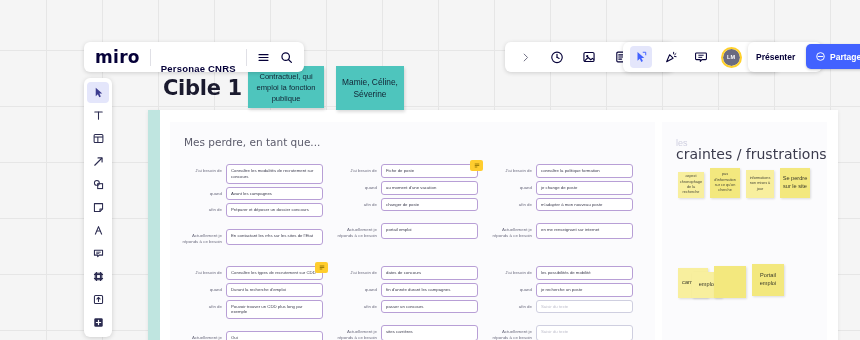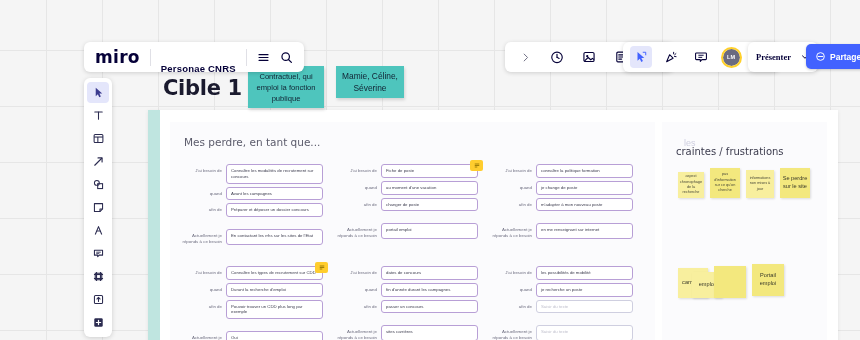--- a/index.html
+++ b/index.html
@@ -76,21 +76,21 @@
     position: absolute; top: 1px; right: 0px;
     background: #4262ff; color:#fff;
     min-width: 9px; height: 9px; border-radius: 50%;
     font-size: 6px; font-weight:700;
     display:flex; align-items:center; justify-content:center;
     border: 1px solid #fff;
   }
 
   #present-wrap {
     position: absolute; left: 748px; top: 42px; height: 30px;
-    display:flex; align-items:center; gap: 2px; z-index:30;font-family:Liberation Serif, serif;
+    display:flex; align-items:center; gap: 2px; z-index:30;
   }
   #present-btn {
     background: #fff; border-radius: 6px; height: 30px;
     display:flex; align-items:center; padding: 0 8px;
     box-shadow: 0 1px 4px rgba(0,0,0,.16);
     font-size: 8.5px; font-weight: 700; color: #050038; cursor:pointer;
     gap: 9px;
   }
   #share-btn {
     position: absolute; left: 806px; top: 44px;
@@ -131,21 +131,21 @@
     font-size: 7.6px;
     line-height: 1.45;
     text-align: center;
     display:flex; align-items:center; justify-content:center;
     padding: 4px 5px;
     box-shadow: 1px 2px 3px rgba(0,0,0,.14);
     z-index: 14;
     cursor: pointer;
   }
   #note-a { left: 248px; top: 66px; width: 76px; height: 42px; }
-  #note-b { left: 336px; top: 66px; width: 68px; height: 32px; font-size: 8.4px; }
+  #note-b { left: 336px; top: 66px; width: 68px; height: 44px; font-size: 8.4px; }
 
   
   #frame {
     position: absolute; left: 148px; top: 110px;
     width: 690px; height: 240px;
     background: #ffffff;
     box-shadow: 0 1px 4px rgba(0,0,0,.08);
     z-index: 8;
     overflow: hidden;
   }
@@ -193,21 +193,21 @@
     display:flex; align-items:center; justify-content:center;
   }
 
   
   #right-panel {
     position: absolute; left: 514px; top: 12px;
     width: 165px; height: 222px;
     background: #fbfbfd;
   }
   .rp-title {
-    position:absolute; font-size: 10px; color: #3b3b4d;
+    position:absolute; font-size: 14px; color: #3b3b4d;
     font-family: "DejaVu Sans", sans-serif; font-weight: 400;
   }
   .ylabel {
     position:absolute; font-size: 9px; color: #cfcfe0; font-weight: 400;
   }
   .snote {
     position: absolute;
     background: #f8ef9e;
     font-size: 3.8px; color: #4a4a3a;
     display:flex; align-items:center; justify-content:center;
@@ -354,21 +354,21 @@
           <div class="need-gap"></div>
           <div class="need-row">
             <div class="need-label">Actuellement je réponds à ce besoin</div>
             <div class="need-val empty" style="min-height: 16px;">Saisir du texte</div>
           </div>
         </div>
       </div>
   </div>
 
   <div id="right-panel">
-    <div class="ylabel" style="left:22px; top:16px;">les</div>
+    <div class="ylabel" style="left:14px; top:16px;">les</div>
     <div class="rp-title" style="left:14px; top:24px;">craintes / frustrations</div>
     <div id="fears-notes">
         <div class="snote" style="left: 16px; top: 50px; width: 26px; height: 26px;">aspect chronophage de la recherche</div>
         <div class="snote dark" style="left: 48px; top: 46px; width: 30px; height: 30px;">pas d'information sur ce qu'on cherche</div>
         <div class="snote" style="left: 84px; top: 48px; width: 28px; height: 28px;">informations non mises à jour</div>
         <div class="snote dark big" style="left: 118px; top: 46px; width: 30px; height: 30px;">Se perdre sur le site</div>
       </div>
     <div id="rub-notes">
         <div class="snote big" style="left: 16px; top: 146px; width: 30px; height: 30px;">carrières</div>
         <div class="snote big" style="left: 30px; top: 150px; width: 30px; height: 26px;">emploi</div>

